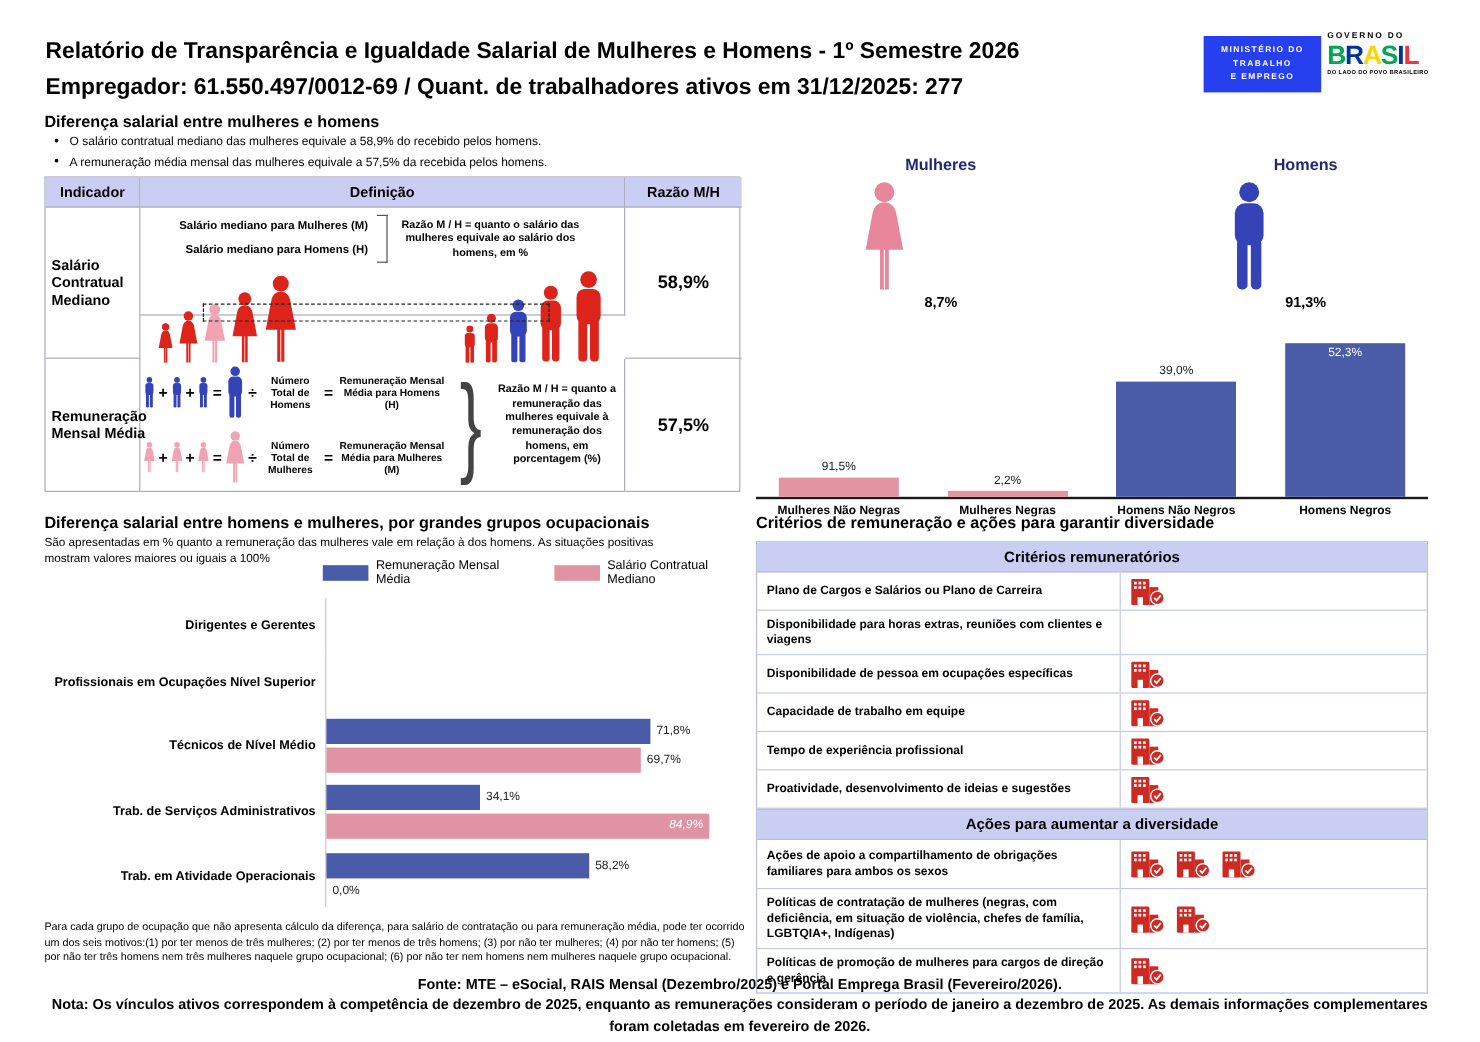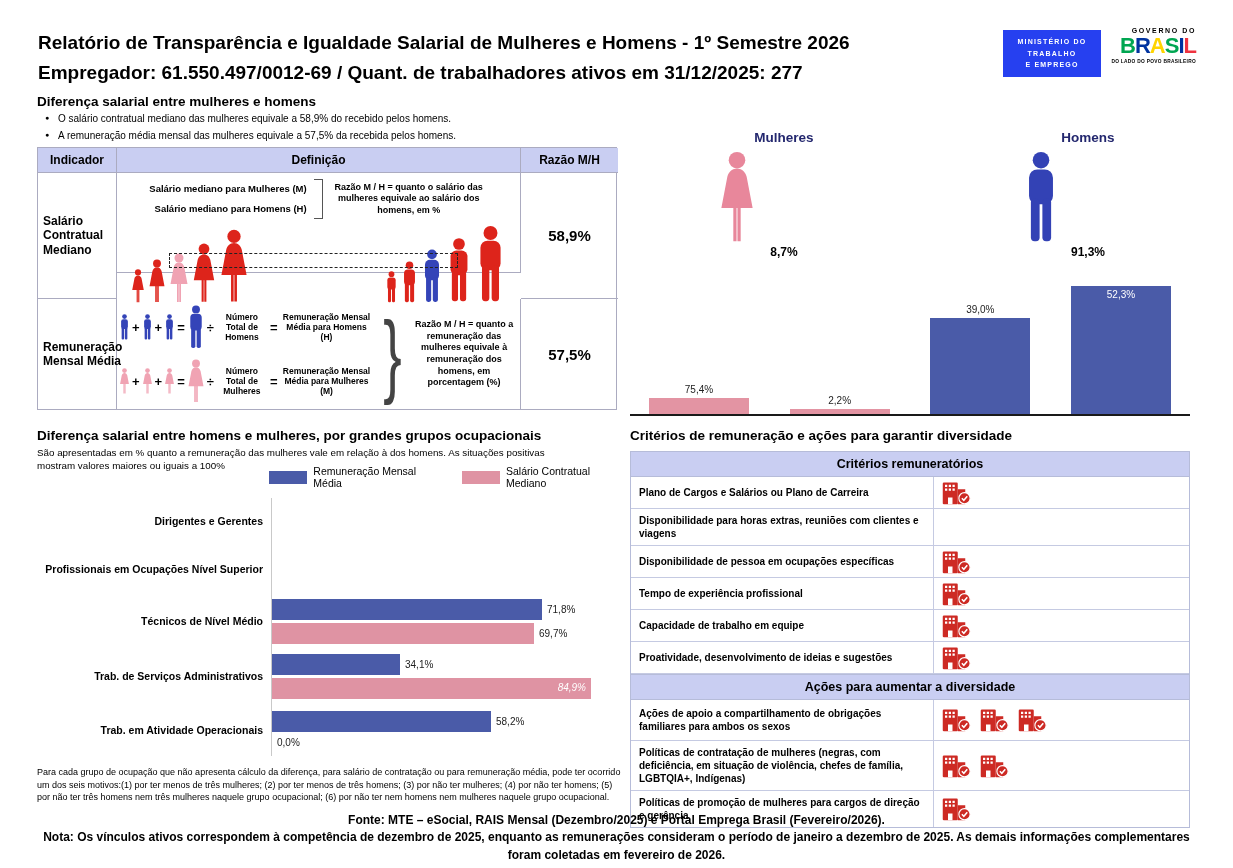--- a/index.html
+++ b/index.html
@@ -3,41 +3,41 @@
 <meta charset="utf-8">
 <style>
   html,body{margin:0;padding:0;background:#fff;}
   #page{position:relative;width:1233px;height:868px;background:#fff;overflow:hidden;
         font-family:"Liberation Sans",sans-serif;color:#000;}
   
   .hdr-title{position:absolute;left:38px;top:28px;width:950px;font-size:19px;font-weight:bold;line-height:1.6;}
   .mte-logo{position:absolute;left:1003px;top:30px;width:98px;height:47px;background:#2640f0;color:#fff;
             display:flex;flex-direction:column;justify-content:center;text-align:center;
             font-size:7px;font-weight:bold;letter-spacing:1.2px;line-height:1.7;}
-  .gov-logo{position:absolute;left:1106px;top:27px;width:90px;text-align:right;}
+  .gov-logo{position:absolute;left:1106px;top:27px;width:90px;text-align:left;}
   .gov-top{font-size:7px;font-weight:bold;letter-spacing:1.6px;}
   .gov-brand{font-size:22px;font-weight:900;letter-spacing:-1px;line-height:1.05;}
   .gov-brand span:nth-child(1){color:#00a651;} .gov-brand span:nth-child(2){color:#0033a0;}
   .gov-brand span:nth-child(3){color:#ffd400;} .gov-brand span:nth-child(4){color:#00a651;}
   .gov-brand span:nth-child(5){color:#0033a0;} .gov-brand span:nth-child(6){color:#ef3340;}
   .gov-bottom{font-size:4.8px;font-weight:bold;letter-spacing:0.3px;margin-top:2px;}
   
   .sec-title{font-size:13.5px;font-weight:bold;}
   
   #paygap{position:absolute;left:37px;top:94px;width:580px;}
   .bullet{position:relative;padding-left:13px;font-size:10px;margin:4px 0 6px 8px;}
   .bullet::before{content:"●";position:absolute;left:0;top:1px;font-size:7px;}
   .ptable{display:grid;grid-template-columns:79px 404px 97px;border:1px solid #ababc0;margin-top:4px;}
   .pcell{border-right:1px solid #ababc0;border-bottom:1px solid #ababc0;box-sizing:border-box;}
   .pcell.lastcol{border-right:none;}
   .pcell.lastrow{border-bottom:none;}
   .phead{background:#c9cef2;font-weight:bold;font-size:12px;text-align:center;height:25px;line-height:25px;}
   .pind{font-weight:bold;font-size:12px;display:flex;align-items:center;padding:4px 5px;line-height:1.2;}
   .pval{font-weight:bold;font-size:15px;display:flex;align-items:center;justify-content:center;}
-  .pdef1{position:relative;padding:6px 4px 4px;height:100px;}
+  .pdef1{position:relative;padding:6px 4px 4px;height:90px;}
   .pdef2{display:flex;align-items:center;gap:3px;padding:4px 2px;height:110px;}
   .def-top{display:flex;justify-content:center;align-items:center;gap:7px;}
   .def-lines{font-size:9.5px;font-weight:bold;text-align:right;line-height:2.1;}
   .bracket{width:8px;height:38px;border:1.5px solid #555;border-left:none;}
   .ratio-note{font-size:9px;font-weight:bold;text-align:center;width:158px;line-height:1.25;}
   .figs-row{position:relative;display:flex;justify-content:space-between;align-items:flex-end;margin-top:4px;padding:0 10px;height:80px;}
   .fgroup{display:flex;align-items:flex-end;gap:3px;}
   .fig{display:block;}
   .fig use{fill:currentColor;}
   .c-red{color:#dd241b;} .c-pink{color:#f0a3b3;} .c-blue{color:#3444b8;}
@@ -268,36 +268,42 @@
       <div class="comp-h">Homens</div>
       <svg class="fig c-blue2" style="height:92px;width:38px;margin-top:6px">
           <use href="#sym-man"></use>
         </svg>
       <div class="comp-pct">91,3%</div>
     </div>
 
     <div class="vchart">
       <div class="vbars">
         <div class="vslot">
-          <div class="vval">75,4%</div>
+          <div class="vval">91,5%</div>
           <div class="vbar" style="height: 16px; background: rgb(227, 148, 163);"></div>
         </div>
         <div class="vslot">
           <div class="vval">2,2%</div>
           <div class="vbar" style="height: 5px; background: rgb(227, 148, 163);"></div>
         </div>
         <div class="vslot">
           <div class="vval">39,0%</div>
           <div class="vbar" style="height: 96px; background: rgb(74, 91, 168);"></div>
         </div>
         <div class="vslot">
           <div class="vbar" style="height: 128px; background: rgb(74, 91, 168);">
             <span class="vval-in">52,3%</span>
           </div>
         </div>
+      </div>
+      <div class="vcats">
+        <div class="vcat">Mulheres Não Negras</div>
+        <div class="vcat">Mulheres Negras</div>
+        <div class="vcat">Homens Não Negros</div>
+        <div class="vcat">Homens Negros</div>
       </div>
     </div>
   </div>
 
   <div id="occup" style="position:absolute">
     <div class="sec-title">Diferença salarial entre homens e mulheres, por grandes grupos ocupacionais</div>
     <div class="subtitle">São apresentadas em % quanto a remuneração das mulheres vale em relação à dos homens. As situações positivas mostram valores maiores ou iguais a 100%</div>
     <div class="legend">
       <div class="lg-item">
         <span class="swatch" style="background: rgb(74, 91, 168);"></span>
@@ -381,29 +387,29 @@
       </div>
       <div class="crow">
         <div class="clabel">Disponibilidade de pessoa em ocupações específicas</div>
         <div class="cicons">
             <svg class="bicon">
               <use href="#sym-building-check"></use>
             </svg>
           </div>
       </div>
       <div class="crow">
+        <div class="clabel">Capacidade de trabalho em equipe</div>
+        <div class="cicons">
+            <svg class="bicon">
+              <use href="#sym-building-check"></use>
+            </svg>
+          </div>
+      </div>
+      <div class="crow">
         <div class="clabel">Tempo de experiência profissional</div>
-        <div class="cicons">
-            <svg class="bicon">
-              <use href="#sym-building-check"></use>
-            </svg>
-          </div>
-      </div>
-      <div class="crow">
-        <div class="clabel">Capacidade de trabalho em equipe</div>
         <div class="cicons">
             <svg class="bicon">
               <use href="#sym-building-check"></use>
             </svg>
           </div>
       </div>
       <div class="crow">
         <div class="clabel">Proatividade, desenvolvimento de ideias e sugestões</div>
         <div class="cicons">
             <svg class="bicon">

